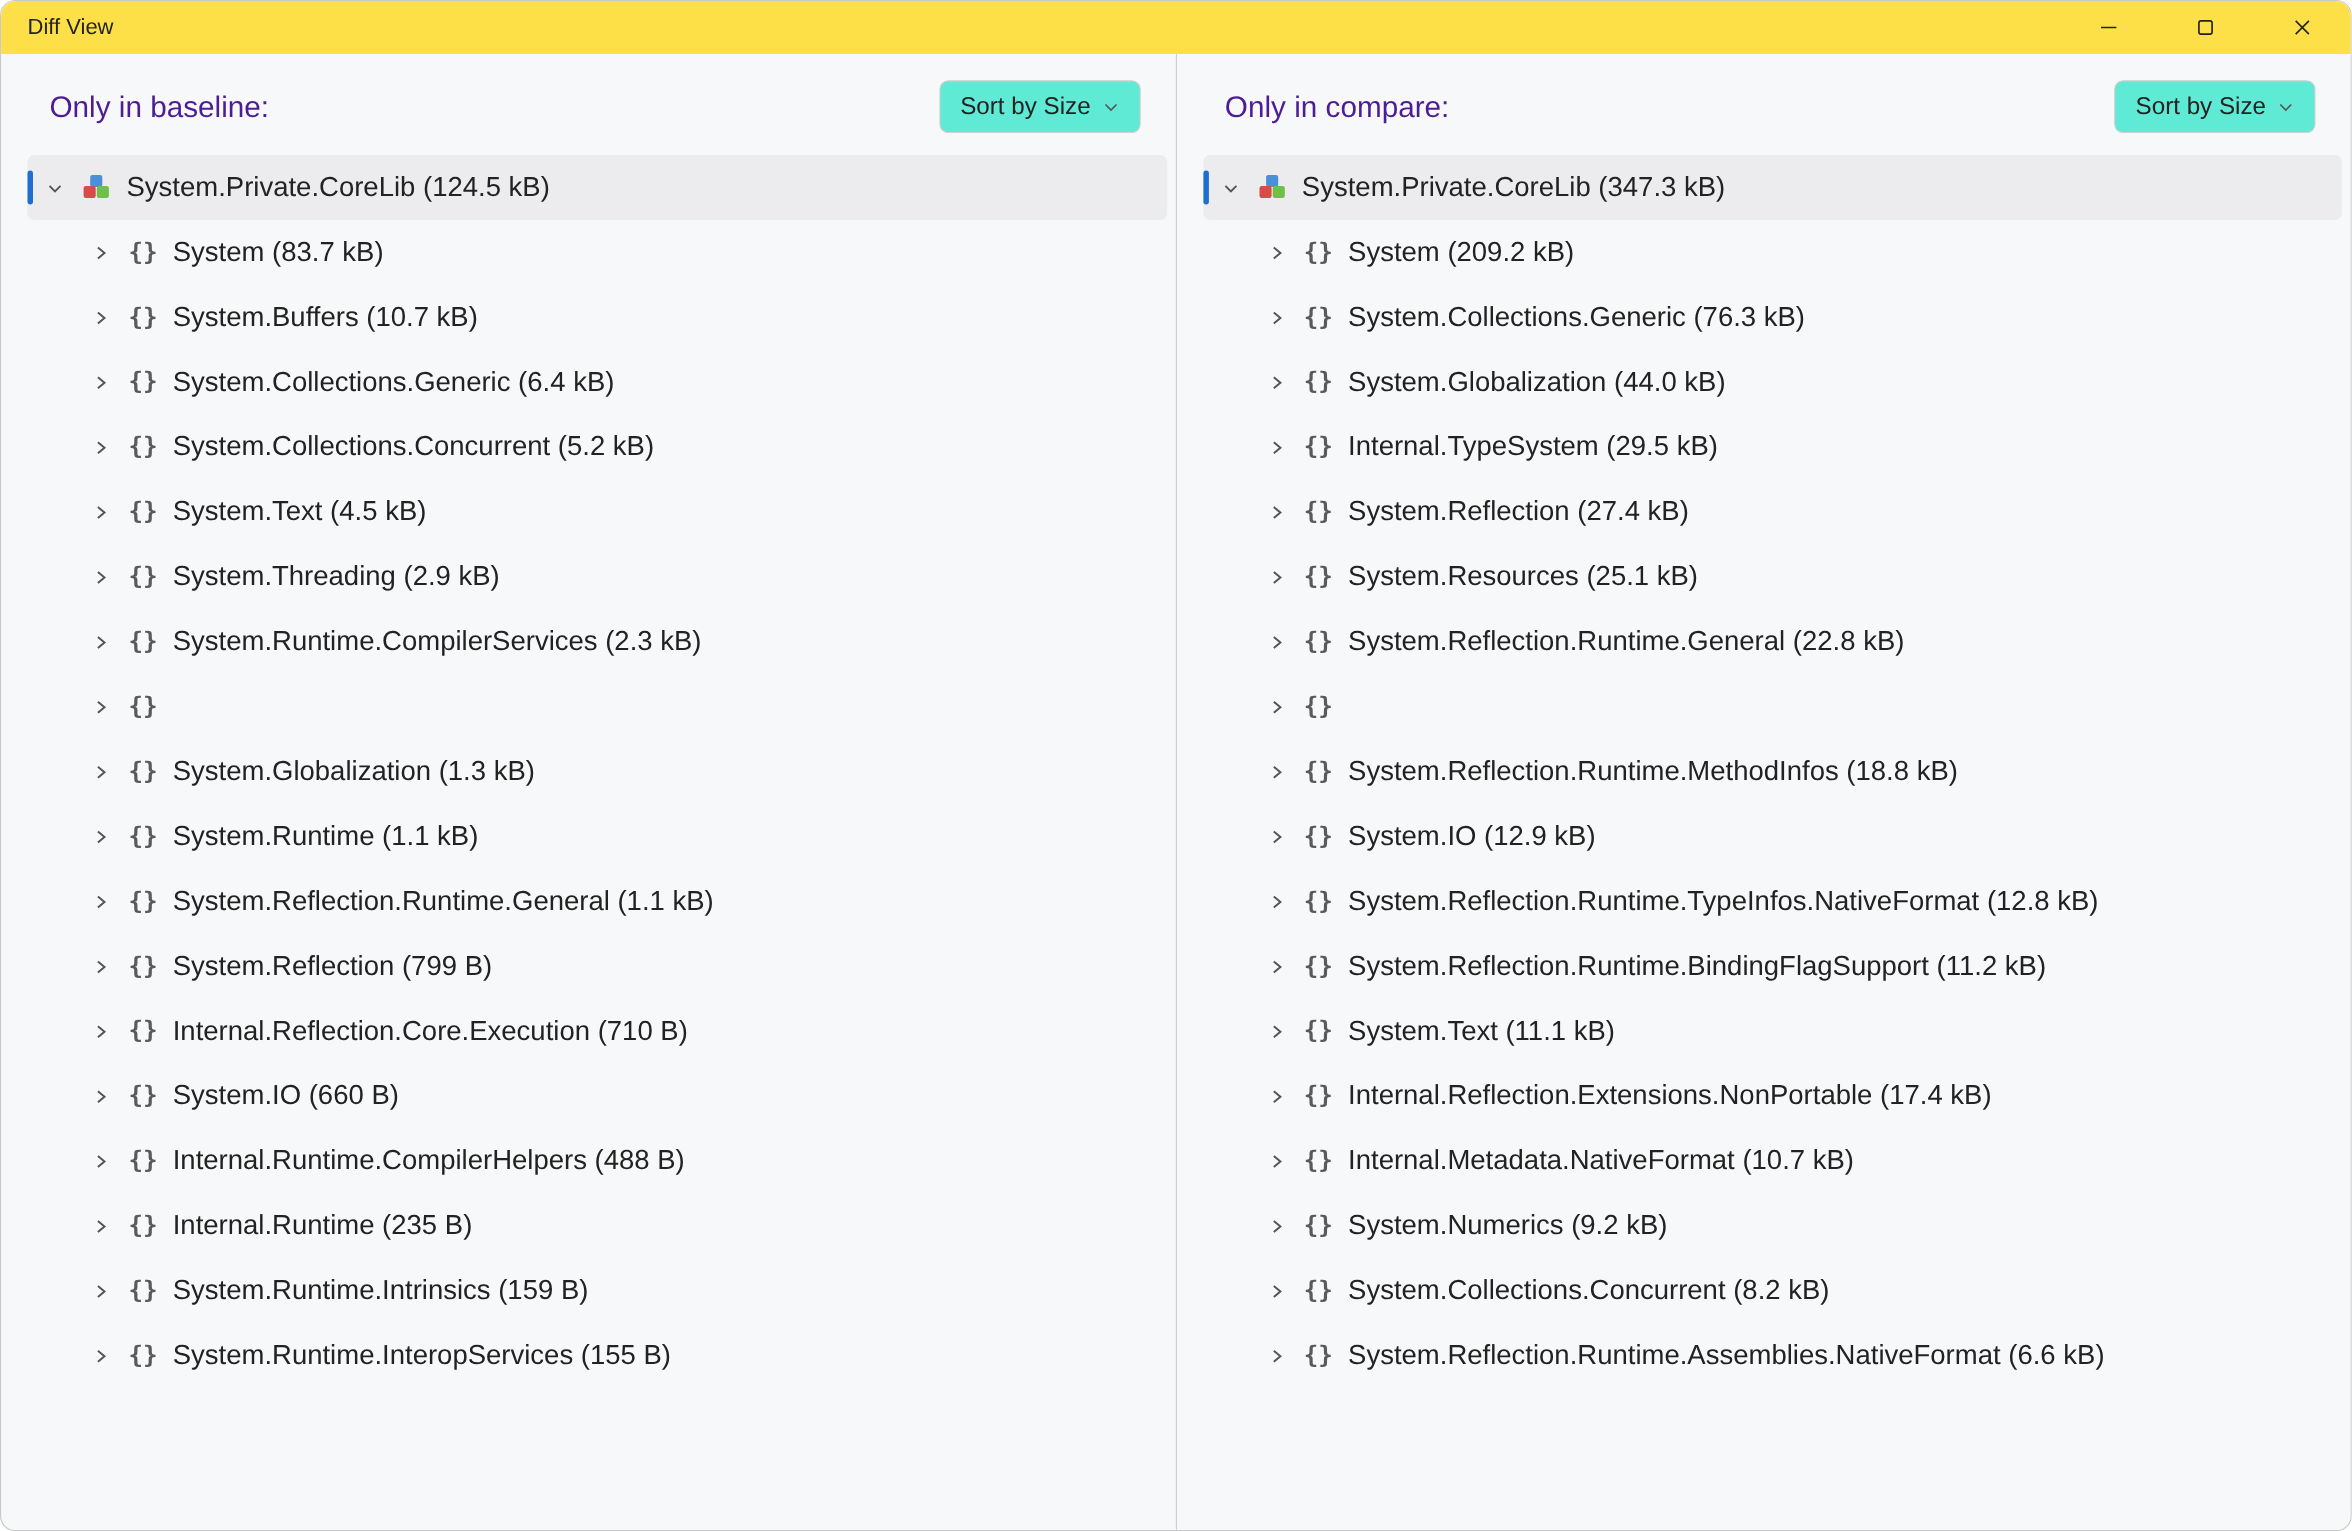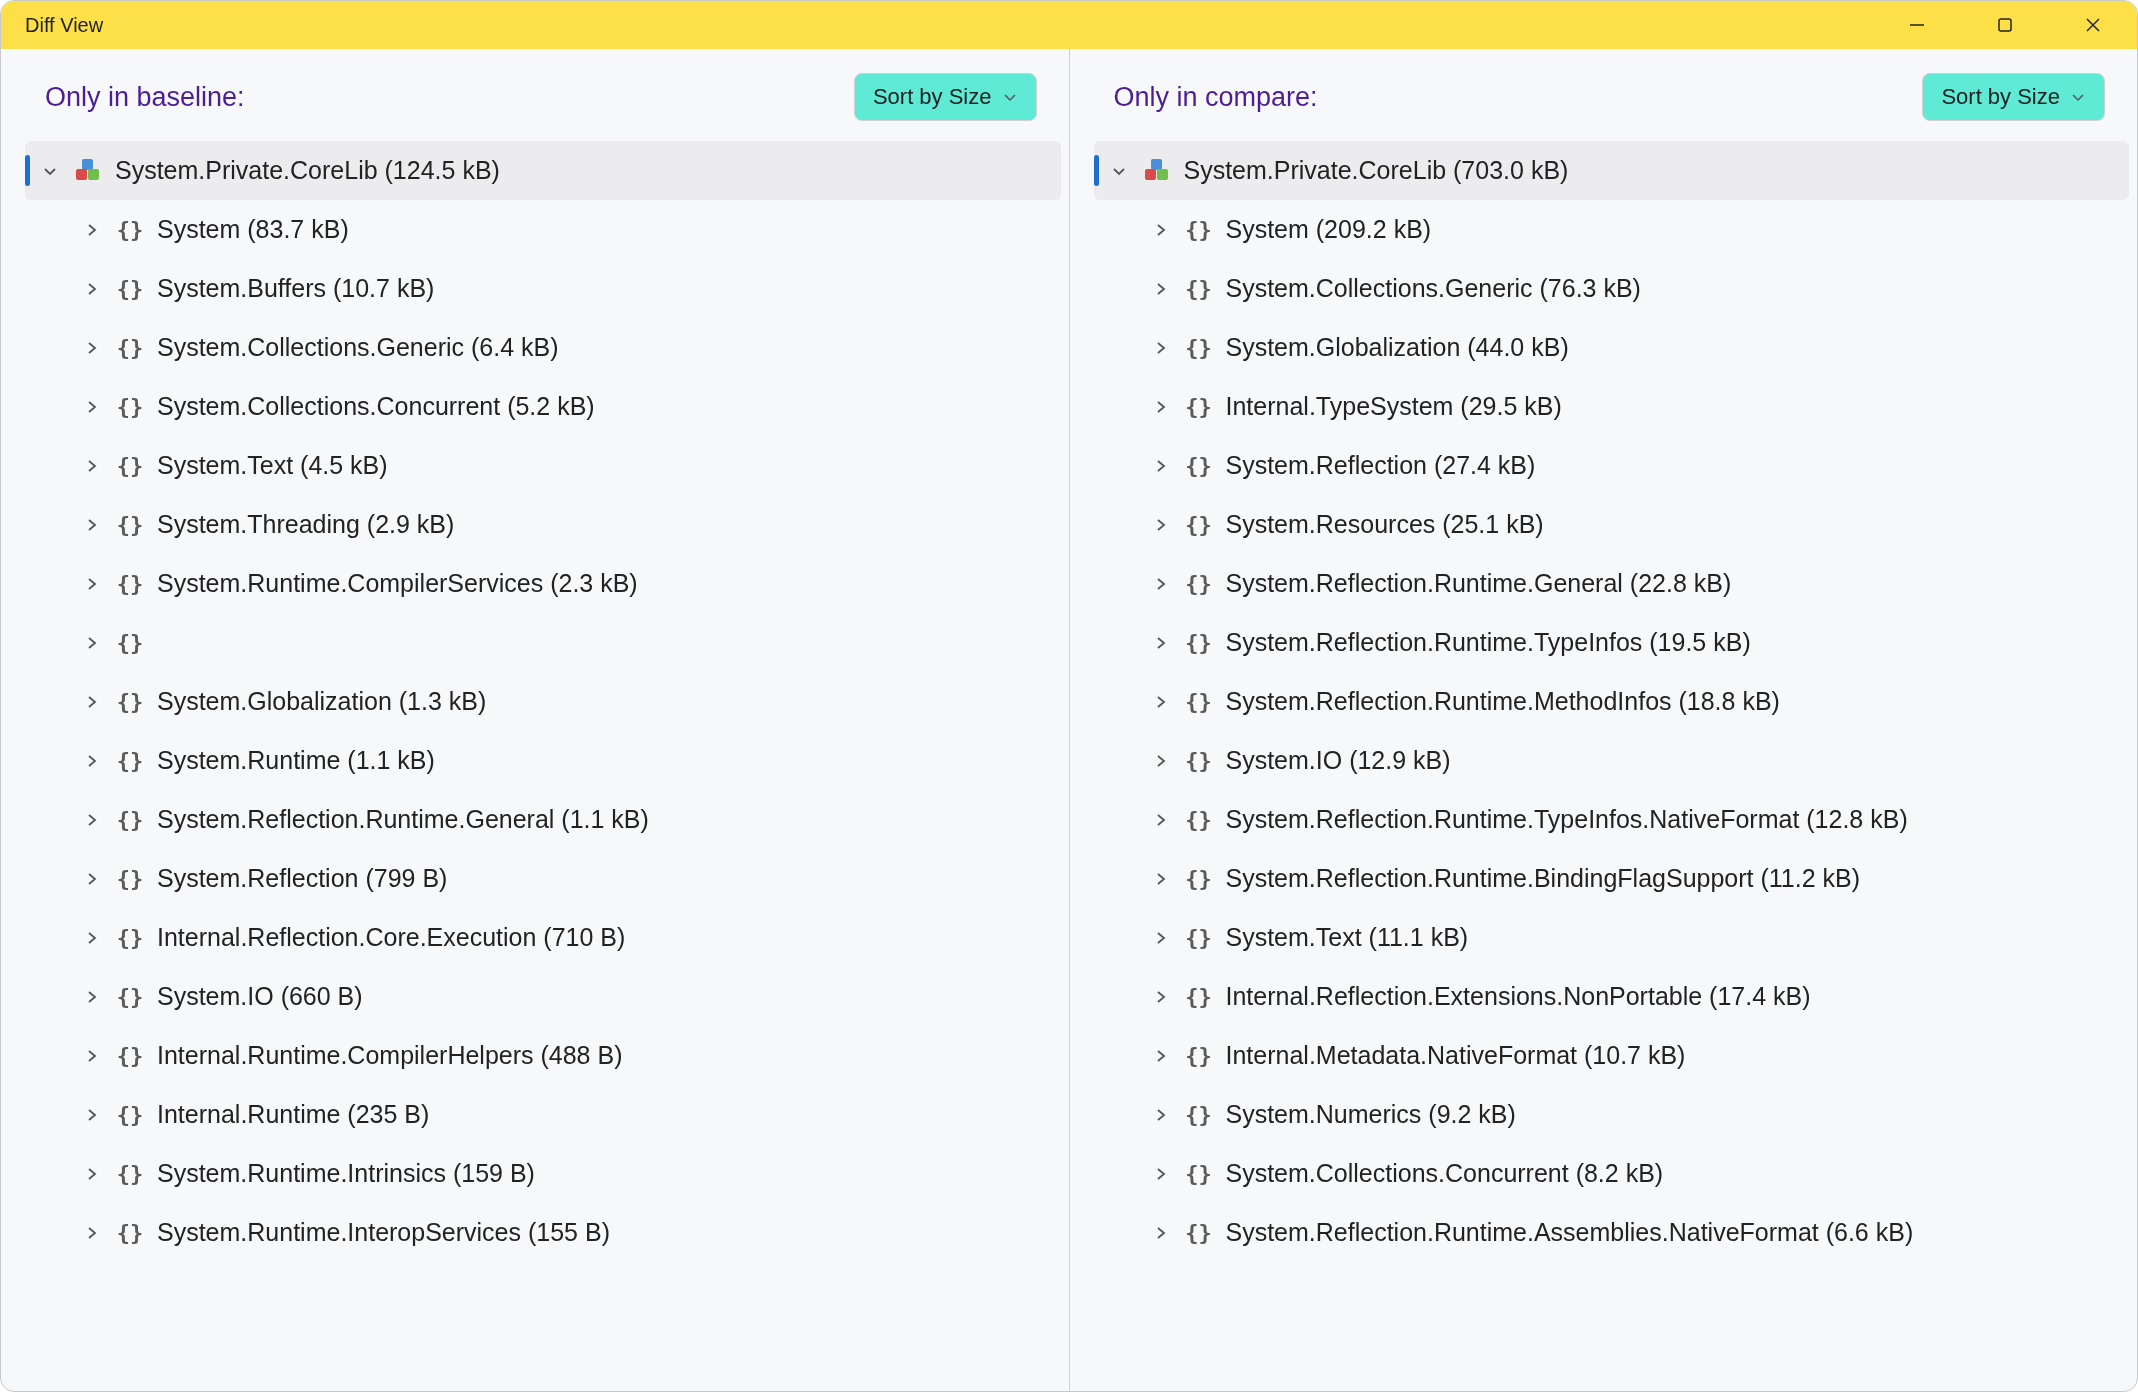--- a/index.html
+++ b/index.html
@@ -428,21 +428,21 @@
                 <polyline points="4,7 9,12 14,7" fill="none" stroke="#555" stroke-width="1.8"></polyline>
               </svg>
             </span>
             <span class="icon">
               <span class="assembly-icon">
                 <span class="sq a"></span>
                 <span class="sq b"></span>
                 <span class="sq c"></span>
               </span>
             </span>
-            <span class="row-label">System.Private.CoreLib (703.0 kB)</span>
+            <span class="row-label">System.Private.CoreLib (347.3 kB)</span>
           </div>
           <div class="row child">
             <span class="chevron">
               <svg width="18" height="18" viewBox="0 0 18 18">
                 <polyline points="6,4 12,9 6,14" fill="none" stroke="#555" stroke-width="1.8"></polyline>
               </svg>
             </span>
             <span class="icon">
               <span class="ns-icon">{}</span>
             </span>
@@ -516,21 +516,20 @@
           </div>
           <div class="row child">
             <span class="chevron">
               <svg width="18" height="18" viewBox="0 0 18 18">
                 <polyline points="6,4 12,9 6,14" fill="none" stroke="#555" stroke-width="1.8"></polyline>
               </svg>
             </span>
             <span class="icon">
               <span class="ns-icon">{}</span>
             </span>
-            <span class="row-label">System.Reflection.Runtime.TypeInfos (19.5 kB)</span>
           </div>
           <div class="row child">
             <span class="chevron">
               <svg width="18" height="18" viewBox="0 0 18 18">
                 <polyline points="6,4 12,9 6,14" fill="none" stroke="#555" stroke-width="1.8"></polyline>
               </svg>
             </span>
             <span class="icon">
               <span class="ns-icon">{}</span>
             </span>

